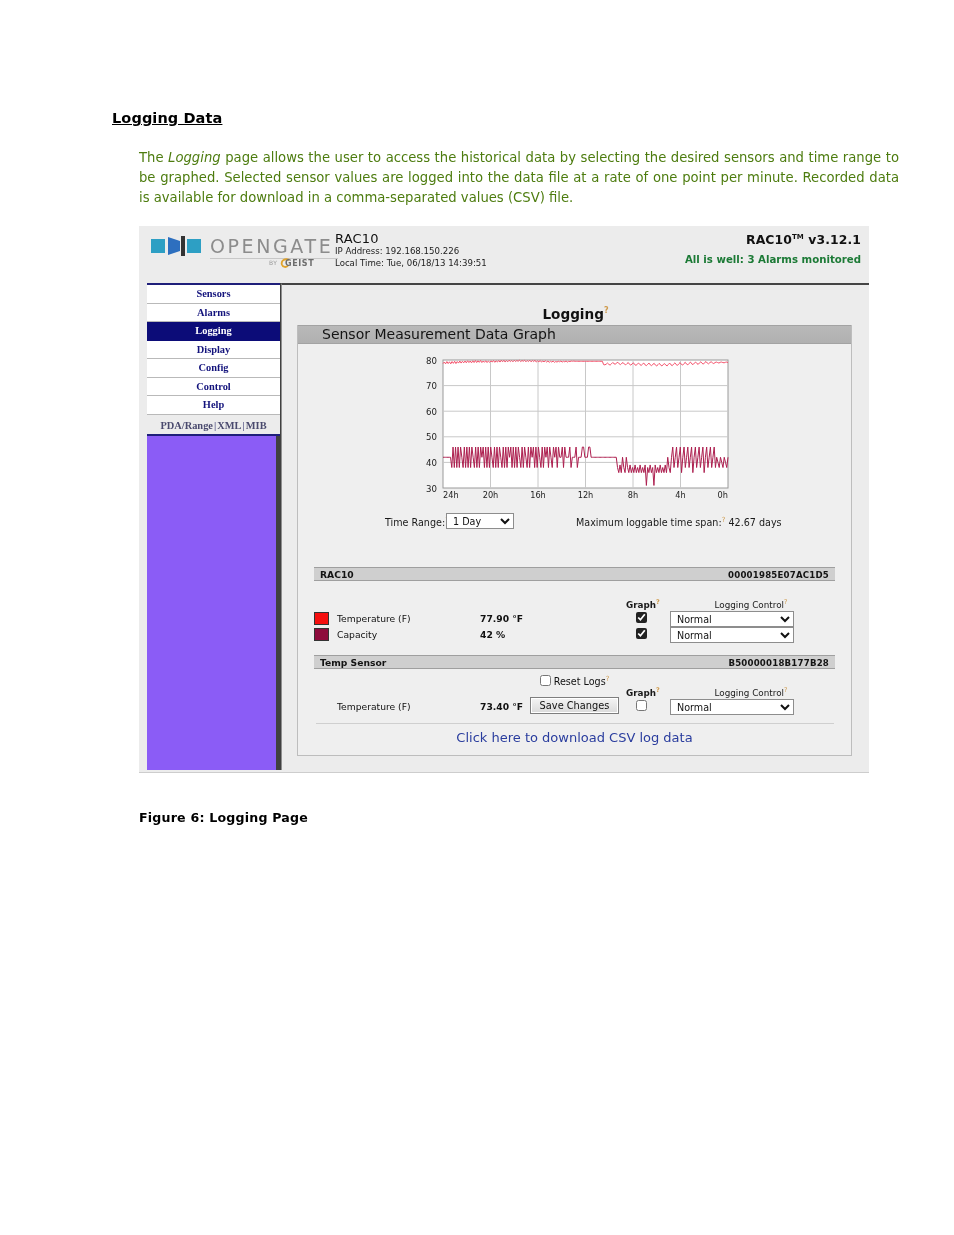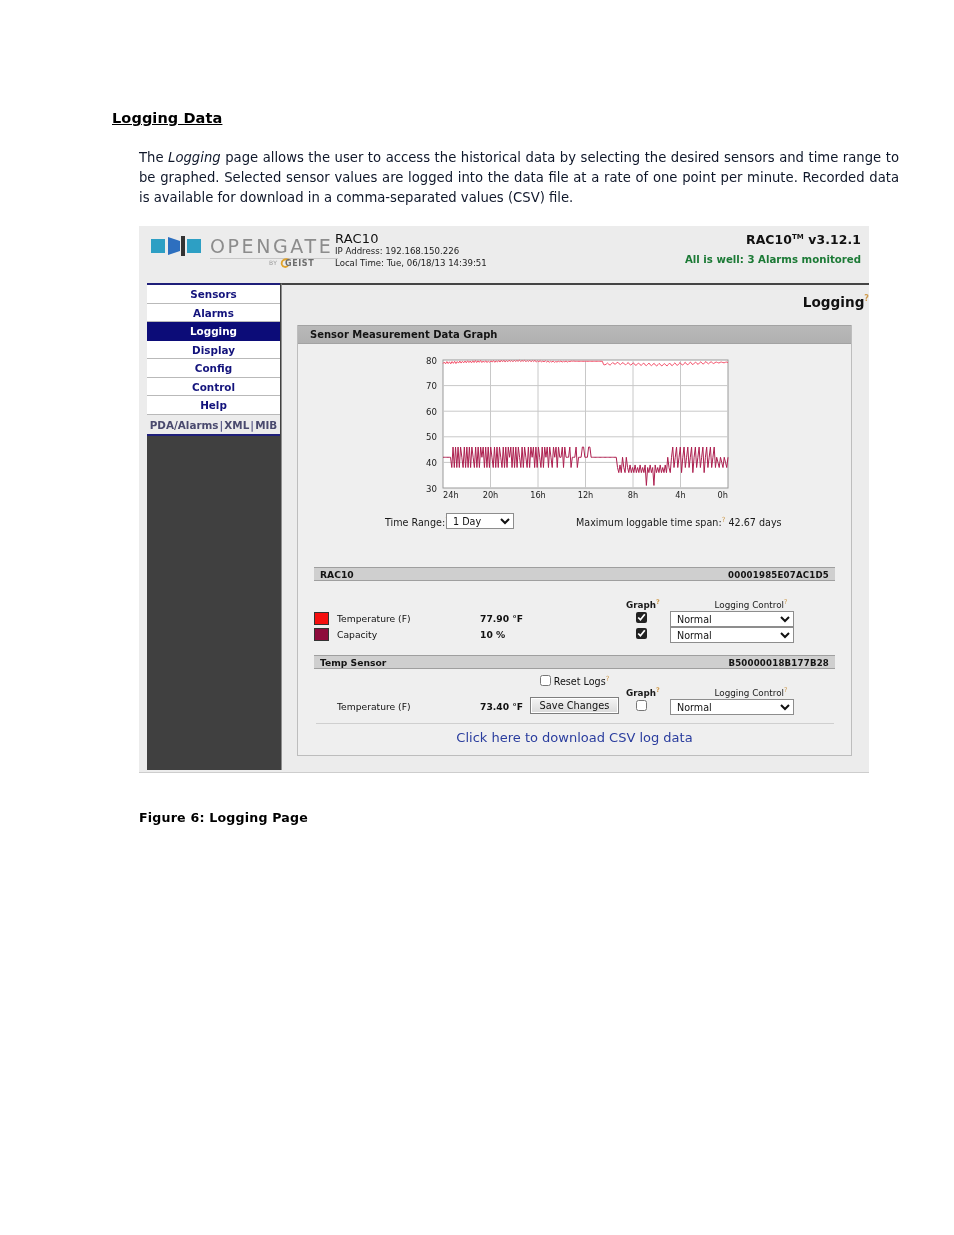--- a/index.html
+++ b/index.html
@@ -27,21 +27,21 @@
     letter-spacing: 0.1px;
   }
   .doc-para {
     position: absolute;
     left: 139px;
     top: 148px;
     width: 760px;
     font-size: 13.2px;
     line-height: 1.52;
     text-align: justify;
-    color: #0f172a;
+    color: #4d7c0f;
   }
   .doc-para i { font-style: italic; }
 
   .figure-caption {
     position: absolute;
     left: 139px;
     top: 810px;
     font-size: 12.6px;
     font-weight: bold;
     letter-spacing: 0.2px;
@@ -150,23 +150,24 @@
     color: #1c7a36;
   }
 
   
   .sidebar {
     position: absolute;
     left: 8px;
     top: 57px;
     width: 134px;
     height: 487px;
-    background: #404040;
-    border-right: 1px solid #404040;
-    box-sizing: border-box;
+    background: #8b5cf6;
+    border-right: 5px solid #404040;
+    box-sizing: border-box;
+    font-family: Liberation Serif, serif;
   }
   .nav-top-rule {
     position: absolute; left: 0; top: 0;
     width: 133px; height: 2px; background: #1f1f7a;
   }
   .nav-list {
     position: absolute;
     left: 0; top: 2px;
     width: 133px;
   }
@@ -207,22 +208,22 @@
     left: 142px;
     top: 57px;
     width: 588px;
     height: 487px;
     background: #ececec;
     border-top: 2px solid #444;
     border-left: 1px solid #8f8f8f;
     box-sizing: border-box;
   }
   .page-title {
-    margin-top: 9px;
-    text-align: right;
+    margin-top: 21px;
+    text-align: center;
     font-size: 13.6px;
     font-weight: bold;
     color: #111;
   }
   .page-title sup {
     font-size: 8px;
     color: #cf9b4e;
     vertical-align: super;
   }
 
@@ -236,23 +237,23 @@
     border: 1px solid #bdbdbd;
     border-top: none;
     box-sizing: border-box;
   }
   .panel-title {
     height: 17px;
     line-height: 17px;
     background: linear-gradient(#b9b9b9, #b0b0b0);
     border: 1px solid #a3a3a3;
     border-left: none; border-right: none;
-    padding-left: 12px;
-    font-size: 10px;
-    font-weight: bold;
+    padding-left: 24px;
+    font-size: 14px;
+    font-weight: normal;
     color: #141414;
   }
 
   
   .graph-wrap {
     position: relative;
     height: 152px;
     margin-top: 8px;
   }
   .graph-svg { position: absolute; left: 0; top: 0; }
@@ -451,21 +452,21 @@
   <div class="sidebar">
     <div class="nav-top-rule"></div>
     <div class="nav-list">
       <div class="nav-item">Sensors</div>
       <div class="nav-item">Alarms</div>
       <div class="nav-item active">Logging</div>
       <div class="nav-item">Display</div>
       <div class="nav-item">Config</div>
       <div class="nav-item">Control</div>
       <div class="nav-item">Help</div>
-      <div class="nav-subrow"><span>PDA/Alarms</span><span class="nav-sep">|</span><span>XML</span><span class="nav-sep">|</span><span>MIB</span></div>
+      <div class="nav-subrow"><span>PDA/Range</span><span class="nav-sep">|</span><span>XML</span><span class="nav-sep">|</span><span>MIB</span></div>
     </div>
   </div>
 
   <div class="content">
     <div class="page-title"><span>Logging</span><sup>?</sup></div>
 
     <div class="panel">
       <div class="panel-title">Sensor Measurement Data Graph</div>
 
       <div class="graph-wrap">
@@ -524,21 +525,21 @@
             <span class="s-val">77.90 °F</span>
             <span class="s-check"><input type="checkbox" class="cb" id="cb-0-0" checked="" style=""></span>
             <select class="styled s-select">
               <option>Normal</option>
             </select>
           </div>
 
           <div class="sensor-row">
             <span class="swatch" id="sw-0-1" style="background: rgb(142, 11, 60);"></span>
             <span class="s-name">Capacity</span>
-            <span class="s-val">10 %</span>
+            <span class="s-val">42 %</span>
             <span class="s-check"><input type="checkbox" class="cb" id="cb-0-1" checked="" style=""></span>
             <select class="styled s-select">
               <option>Normal</option>
             </select>
           </div>
         </div>
 
         <div class="device-block" style="margin-top:12px;">
           <div class="device-head">
             <span>Temp Sensor</span>

